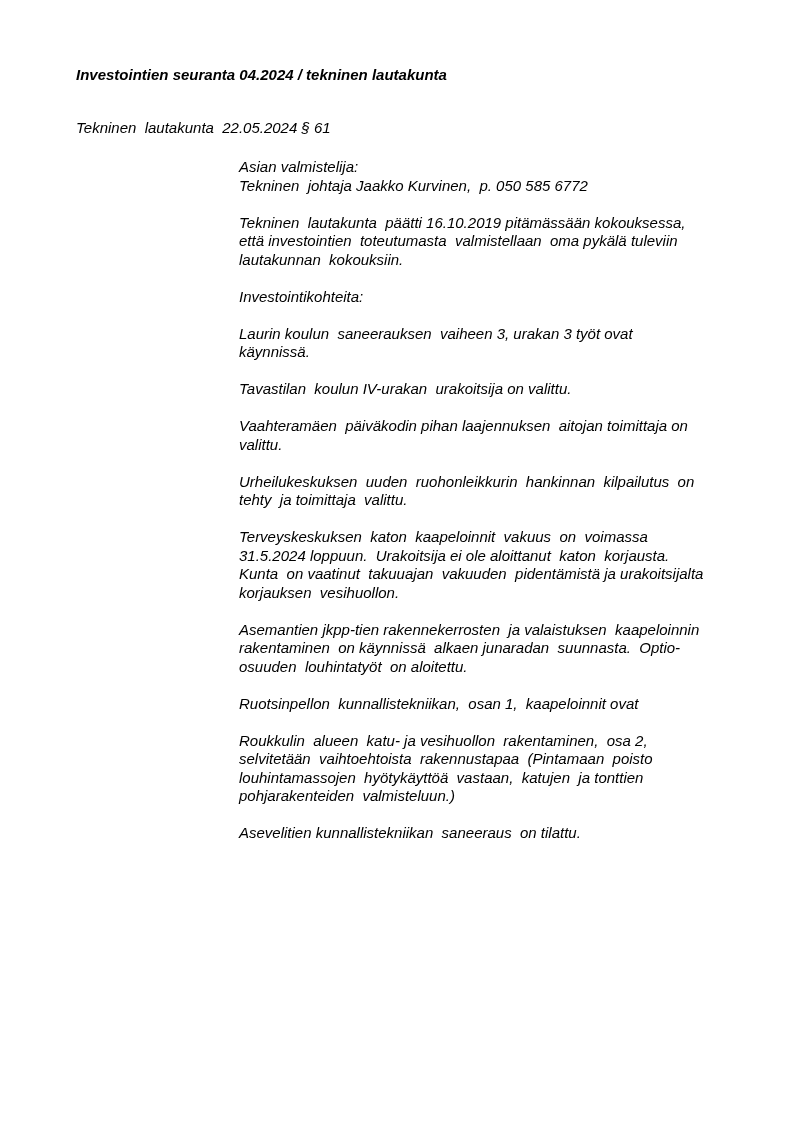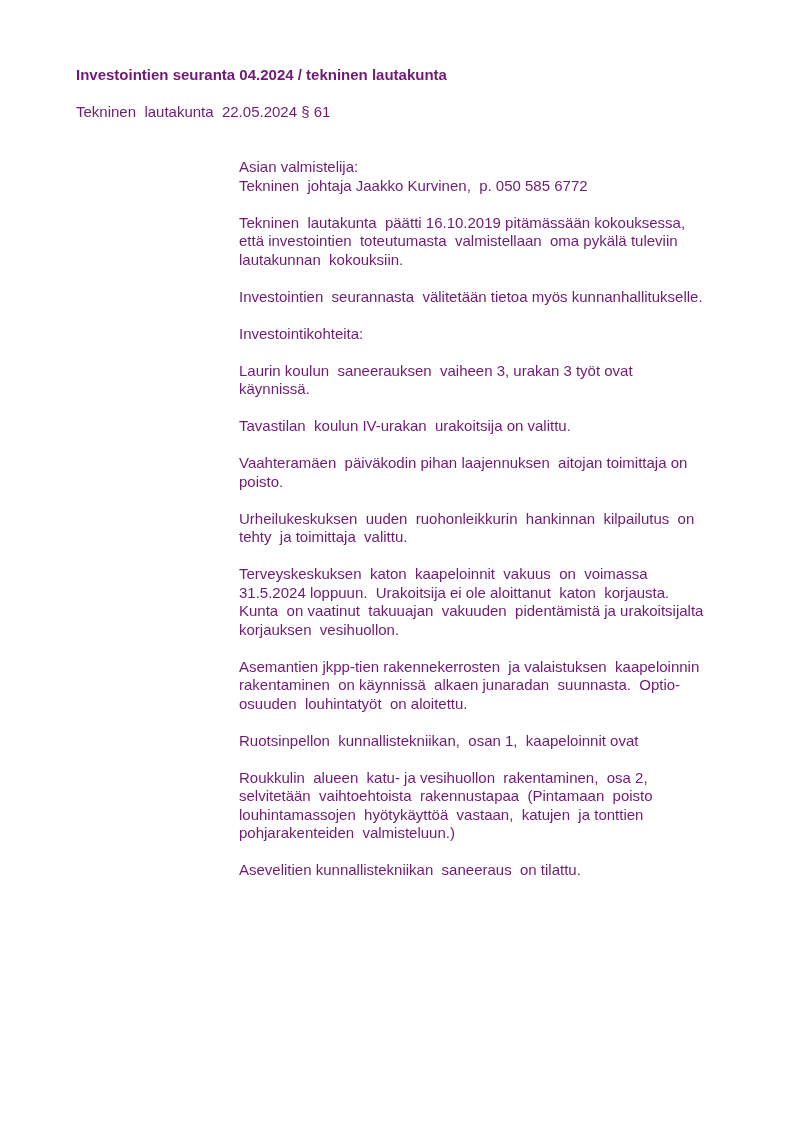--- a/index.html
+++ b/index.html
@@ -7,36 +7,37 @@
     padding: 0;
     background: #ffffff;
   }
   .page {
     position: relative;
     width: 794px;
     height: 1122px;
     background: #ffffff;
     overflow: hidden;
     font-family: "Liberation Sans", "DejaVu Sans", sans-serif;
-    color: #701a75;
+    color: #000000;
+    font-style: italic;
   }
   .doc-title {
     position: absolute;
     left: 76px;
     top: 66px;
     margin: 0;
     font-size: 15px;
     line-height: 18px;
     font-weight: bold;
     white-space: pre-wrap;
   }
   .doc-subtitle {
     position: absolute;
     left: 76px;
-    top: 103px;
+    top: 119px;
     font-size: 15px;
     line-height: 18px;
     font-weight: normal;
     white-space: pre-wrap;
   }
   .doc-body {
     position: absolute;
     left: 239px;
     top: 158px;
     width: 500px;
@@ -67,41 +68,38 @@
       <span class="line">Asian valmistelija:</span>
       <span class="line">Tekninen  johtaja Jaakko Kurvinen,  p. 050 585 6772</span>
     </p>
 
     <p class="para">
       <span class="line">Tekninen  lautakunta  päätti 16.10.2019 pitämässään kokouksessa,</span>
       <span class="line">että investointien  toteutumasta  valmistellaan  oma pykälä tuleviin</span>
       <span class="line">lautakunnan  kokouksiin.</span>
     </p>
 
-    <p class="para">
-      <span class="line">Investointien  seurannasta  välitetään tietoa myös kunnanhallitukselle.</span>
-    </p>
 
 
     <p class="para">
       <span class="line">Investointikohteita:</span>
     </p>
 
     <p class="para">
       <span class="line">Laurin koulun  saneerauksen  vaiheen 3, urakan 3 työt ovat</span>
       <span class="line">käynnissä.</span>
     </p>
 
     <p class="para">
       <span class="line">Tavastilan  koulun IV-urakan  urakoitsija on valittu.</span>
     </p>
 
     <p class="para">
       <span class="line">Vaahteramäen  päiväkodin pihan laajennuksen  aitojan toimittaja on</span>
-      <span class="line">poisto.</span>
+      <span class="line">valittu.</span>
     </p>
 
     <p class="para">
       <span class="line">Urheilukeskuksen  uuden  ruohonleikkurin  hankinnan  kilpailutus  on</span>
       <span class="line">tehty  ja toimittaja  valittu.</span>
     </p>
 
     <p class="para">
       <span class="line">Terveyskeskuksen  katon  kaapeloinnit  vakuus  on  voimassa</span>
       <span class="line">31.5.2024 loppuun.  Urakoitsija ei ole aloittanut  katon  korjausta.</span>

